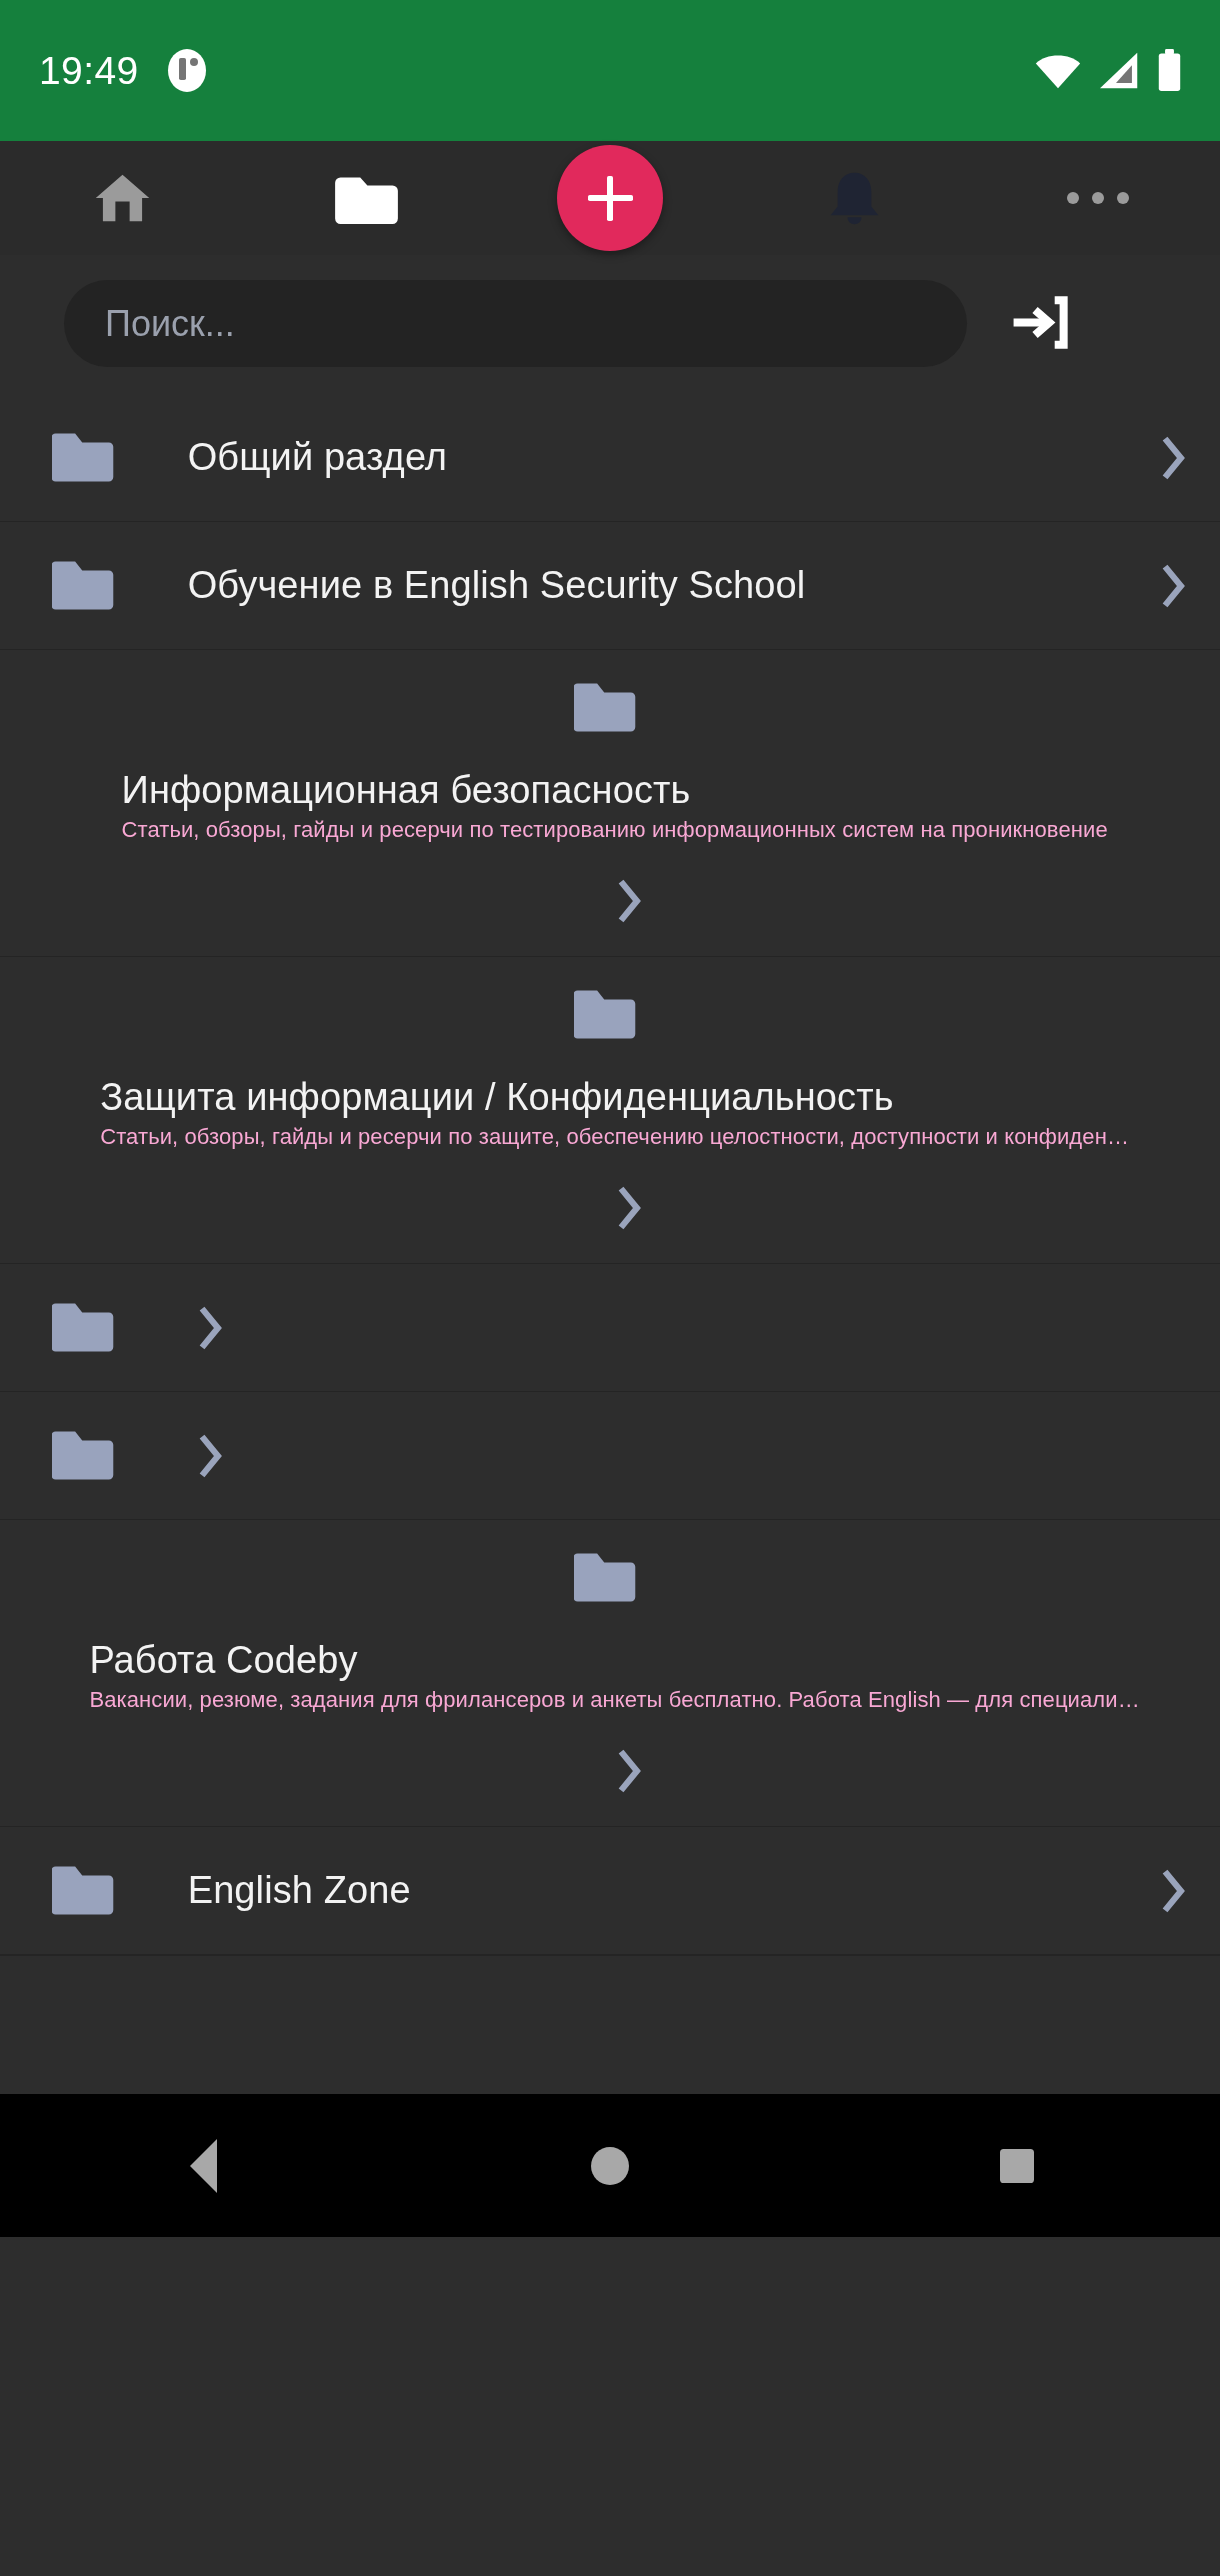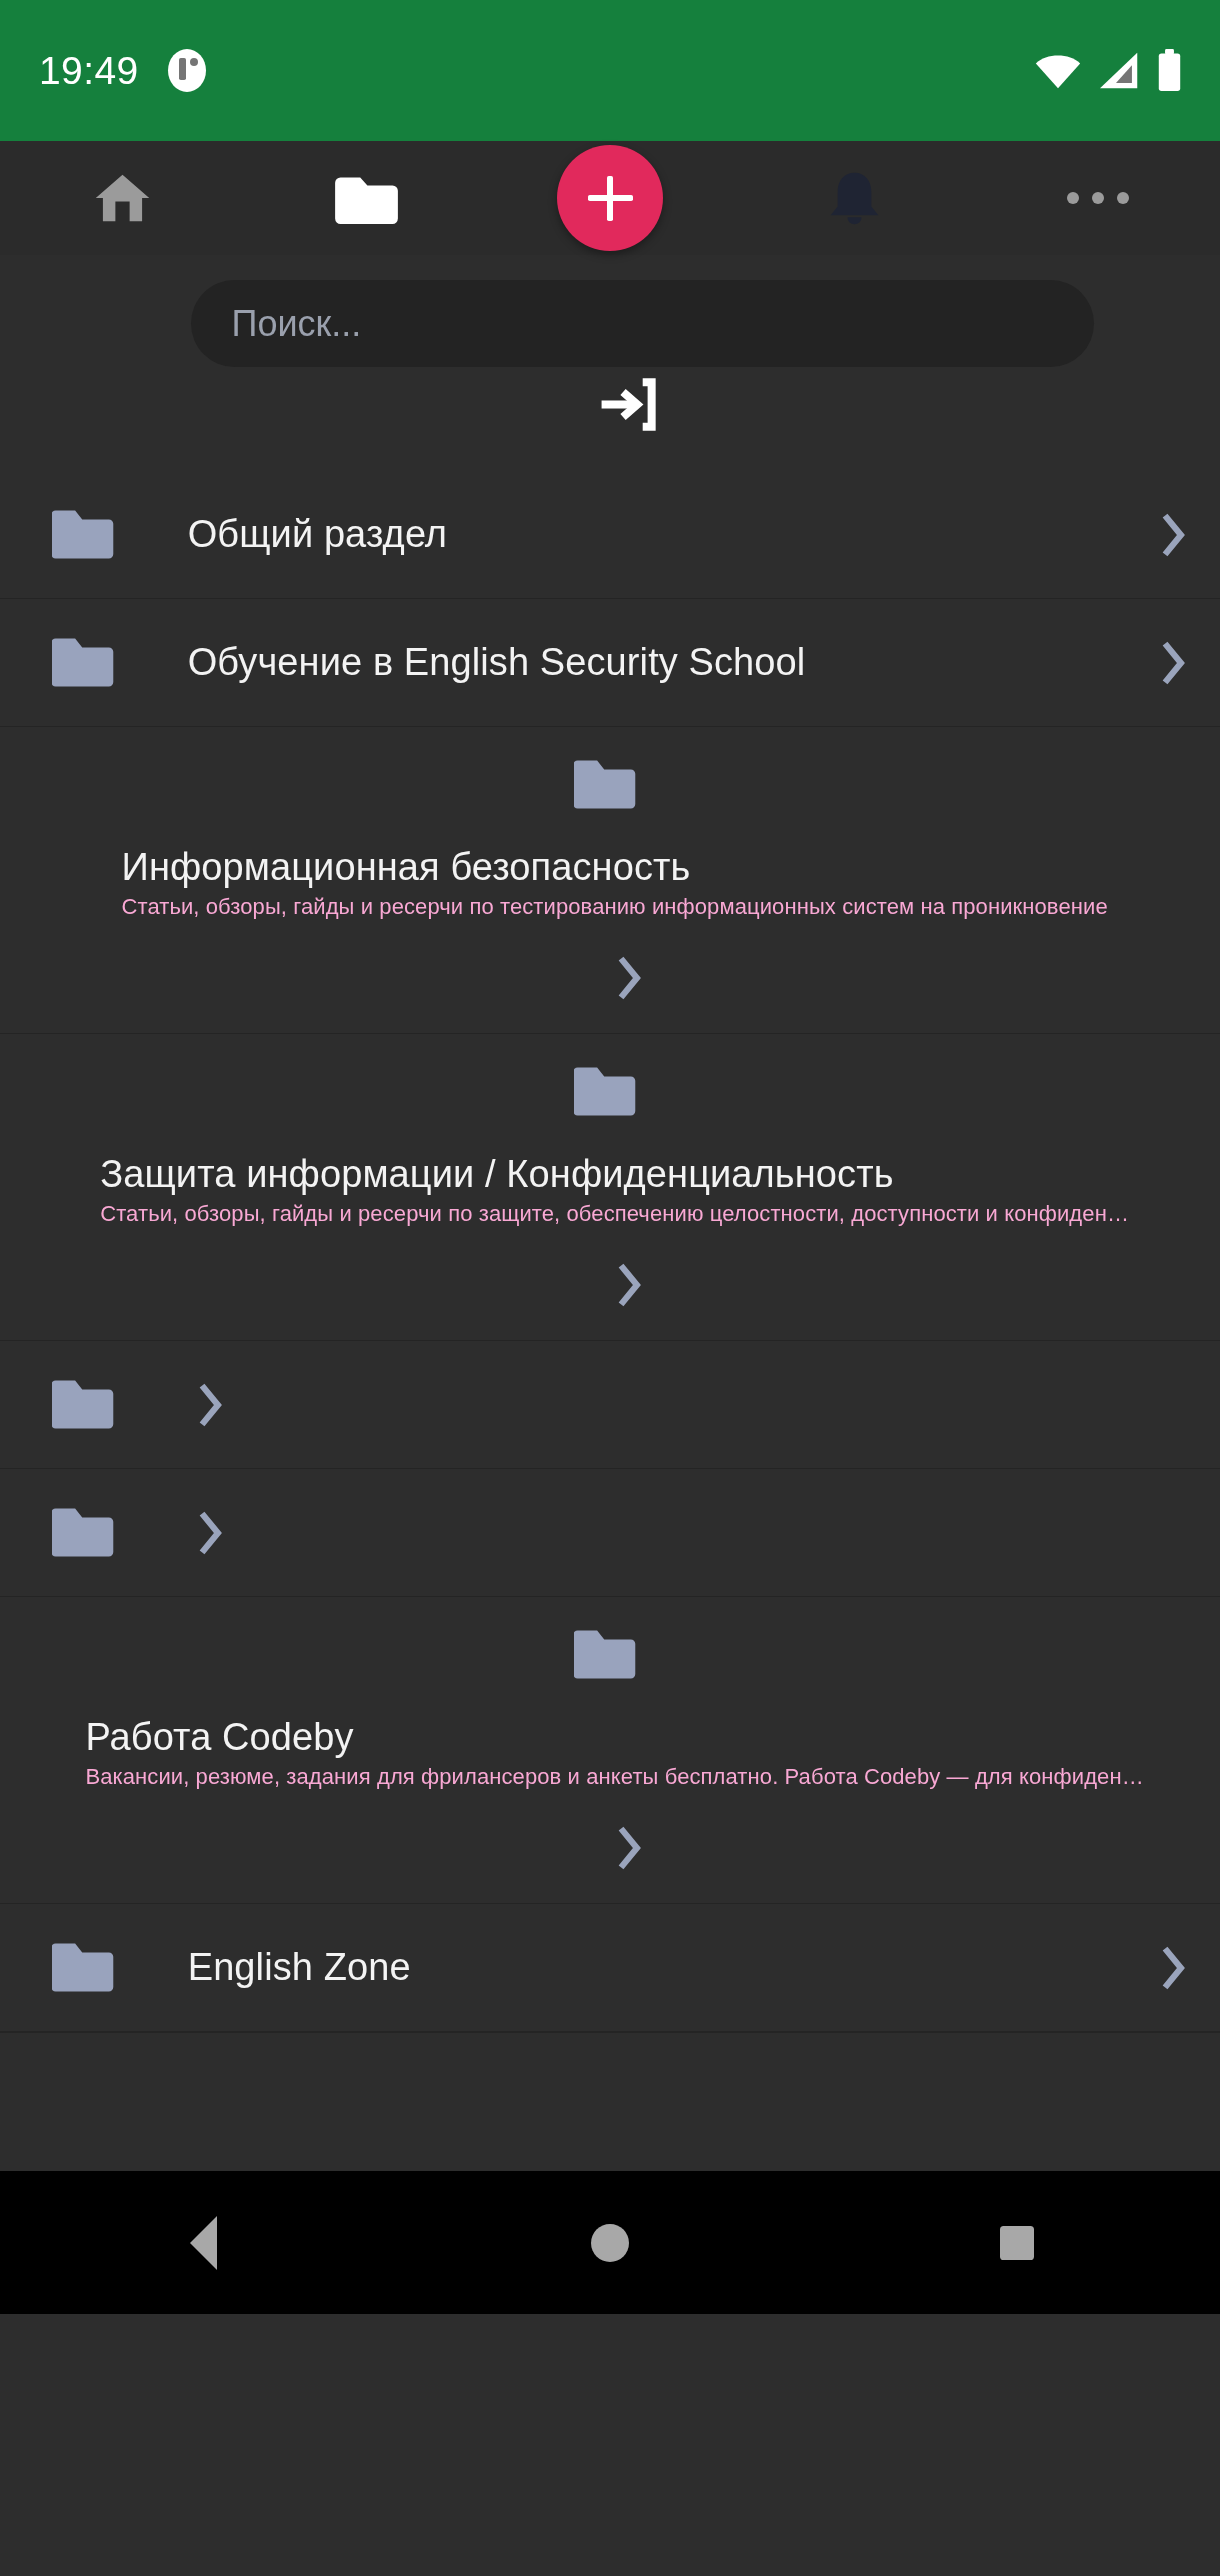--- a/index.html
+++ b/index.html
@@ -125,21 +125,20 @@
     display:block;
   }
 
   
   .search-row {
     background: #2d2d2d;
     display: flex;
     align-items: center;
     padding: 25px 0 27px 0;
     position: relative;
-    flex-direction: column;
   }
   .search-box {
     margin-left: 64px;
     width: 903px;
     height: 87px;
     border-radius: 47px;
     background: #232323;
     display: flex;
     align-items: center;
     padding: 0 41px;
@@ -424,21 +423,21 @@
     </div>
 
     <div class="row row-pad-2">
       <span class="folder-icon">
         <svg width="64" height="55" viewBox="0 0 72 62" aria-hidden="true">
           <path d="M4 4 h22 l8 10 h30 a5 5 0 0 1 5 5 v34 a5 5 0 0 1 -5 5 H4 a5 5 0 0 1 -5 -5 V9 a5 5 0 0 1 5 -5 z" fill="#99a3bd"></path>
         </svg>
       </span>
       <div class="row-body">
         <div class="row-title">Работа Codeby</div>
-        <div class="row-desc">Вакансии, резюме, задания для фрилансеров и анкеты бесплатно. Работа Codeby — для конфиден…</div>
+        <div class="row-desc">Вакансии, резюме, задания для фрилансеров и анкеты бесплатно. Работа English — для специали…</div>
       </div>
       <span class="chevron">
         <svg width="30" height="50" viewBox="0 0 34 56" aria-hidden="true">
           <path d="M8 6 L26 28 L8 50" fill="none" stroke="#9aa4bc" stroke-width="7" stroke-linecap="butt" stroke-linejoin="miter"></path>
         </svg>
       </span>
     </div>
 
     <div class="row row-pad-1">
       <span class="folder-icon">

